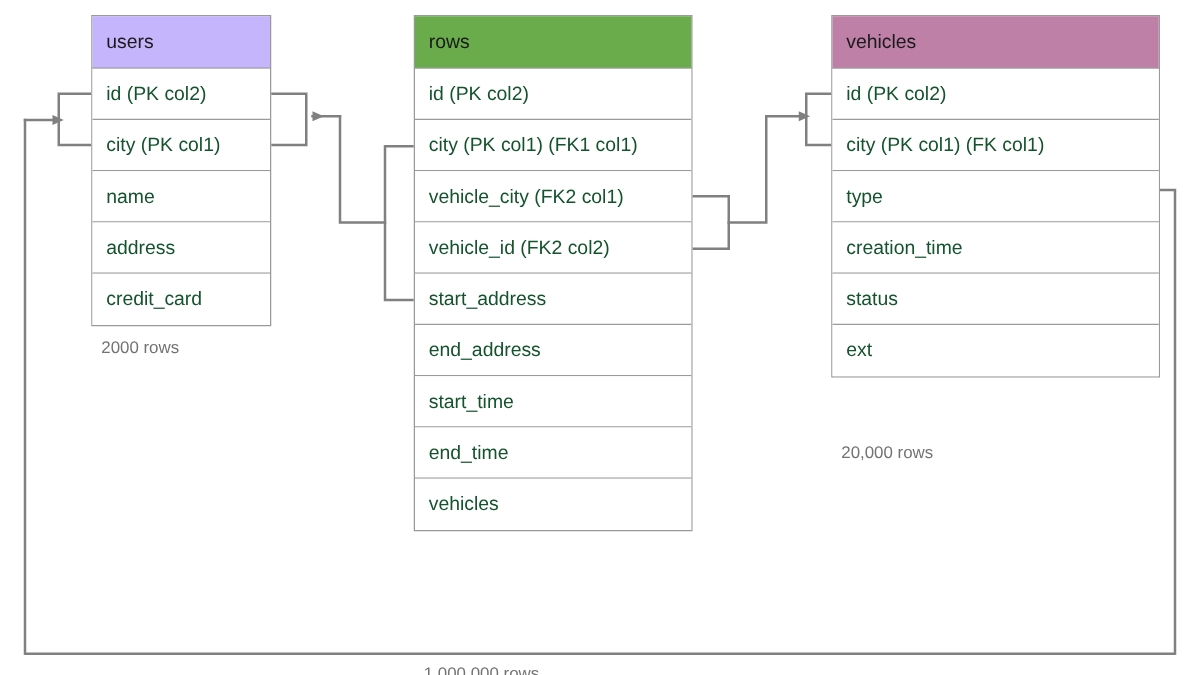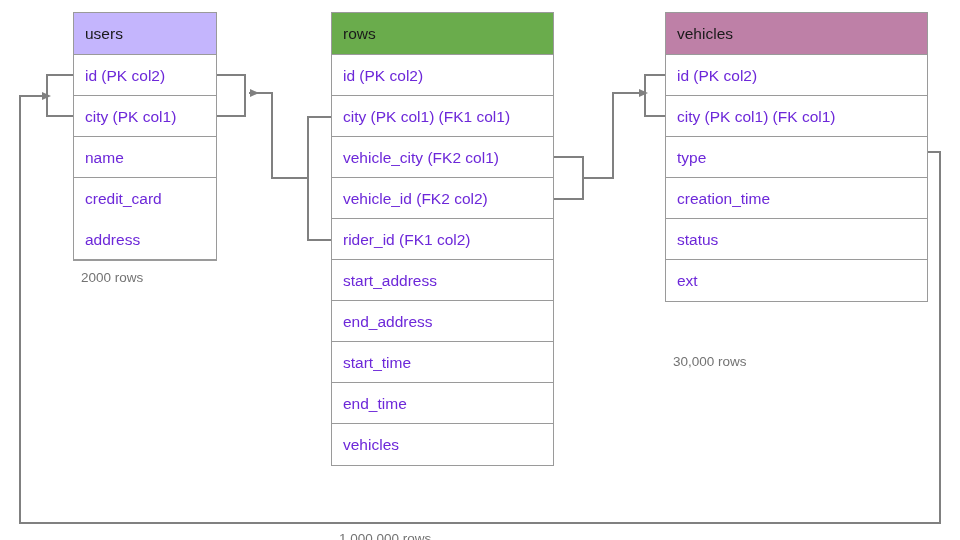--- a/index.html
+++ b/index.html
@@ -44,21 +44,21 @@
     border-bottom: 1px solid #9a9a9a;
     white-space: nowrap;
     overflow: hidden;
   }
   .table-row {
     box-sizing: border-box;
     height: 41px;
     line-height: 41px;
     padding: 0 0 0 11px;
     font-size: 15.5px;
-    color: #6d28d9;
+    color: #14532d;
     border-bottom: 1px solid #9a9a9a;
     white-space: nowrap;
     overflow: hidden;
     background: #ffffff;
   }
   .table-row.last {
     border-bottom: none;
   }
   .row-count {
     position: absolute;
@@ -119,44 +119,43 @@
       </g>
 
     </g>
   </svg>
 
   <div class="table" style="left:73px; top:12px; width:144px;">
     <div class="table-header" style="background:#c4b5fd;">users</div>
     <div class="table-row">id (PK col2)</div>
     <div class="table-row">city (PK col1)</div>
     <div class="table-row">name</div>
+    <div class="table-row">address</div>
     <div class="table-row last">credit_card</div>
-    <div class="table-row">address</div>
   </div>
   <div class="row-count" style="left:81px; top:270px;">2000 rows</div>
 
   <div class="table" style="left:331px; top:12px; width:223px;">
     <div class="table-header" style="background:#6aac4c;">rows</div>
     <div class="table-row">id (PK col2)</div>
     <div class="table-row">city (PK col1) (FK1 col1)</div>
     <div class="table-row">vehicle_city (FK2 col1)</div>
     <div class="table-row">vehicle_id (FK2 col2)</div>
-    <div class="table-row">rider_id (FK1 col2)</div>
     <div class="table-row">start_address</div>
     <div class="table-row">end_address</div>
     <div class="table-row">start_time</div>
     <div class="table-row">end_time</div>
     <div class="table-row last">vehicles</div>
   </div>
   <div class="row-count" style="left:339px; top:491px;margin-top:40px;">1,000,000 rows</div>
 
   <div class="table" style="left:665px; top:12px; width:263px;">
     <div class="table-header" style="background:#be80a7;">vehicles</div>
     <div class="table-row">id (PK col2)</div>
     <div class="table-row">city (PK col1) (FK col1)</div>
     <div class="table-row">type</div>
     <div class="table-row">creation_time</div>
     <div class="table-row">status</div>
     <div class="table-row last">ext</div>
   </div>
-  <div class="row-count" style="left:673px; top:354px;">30,000 rows</div>
+  <div class="row-count" style="left:673px; top:354px;">20,000 rows</div>
 
 </div>
 
 </body></html>

